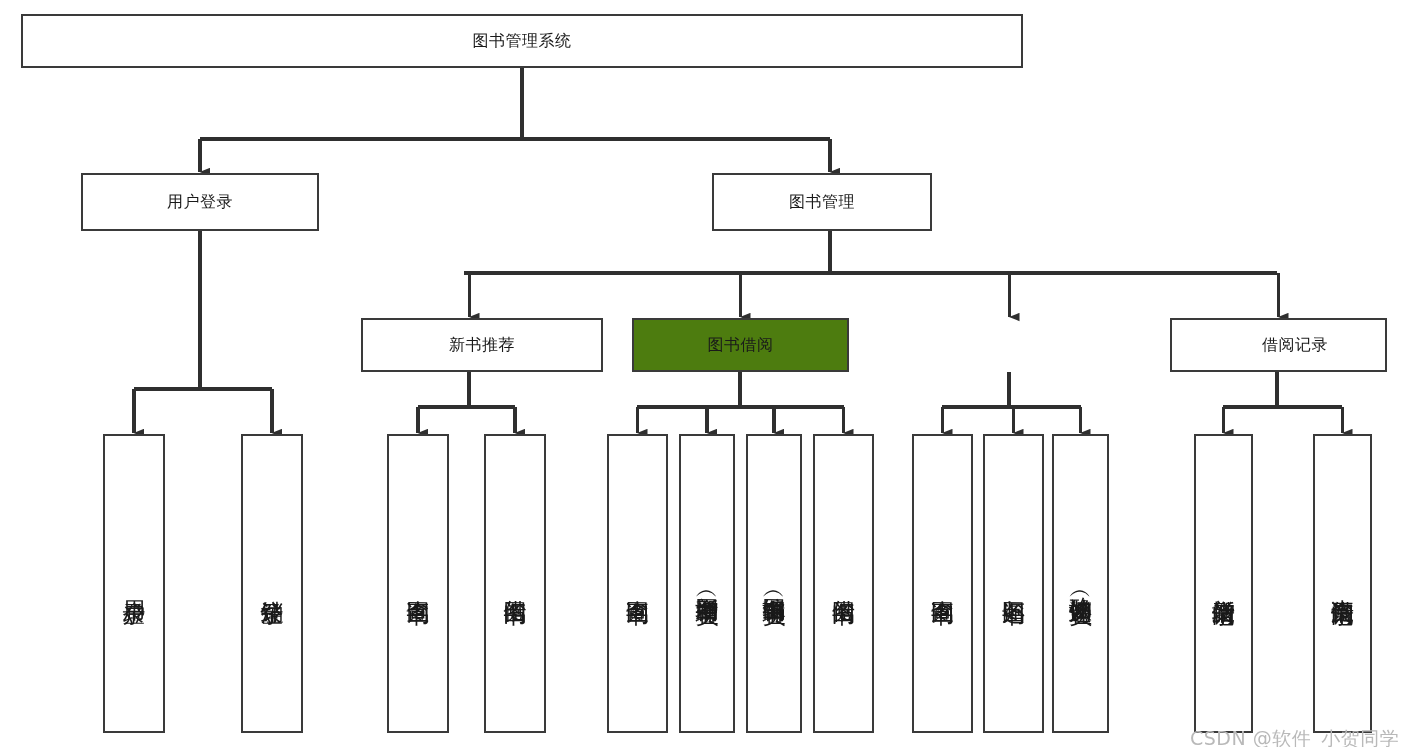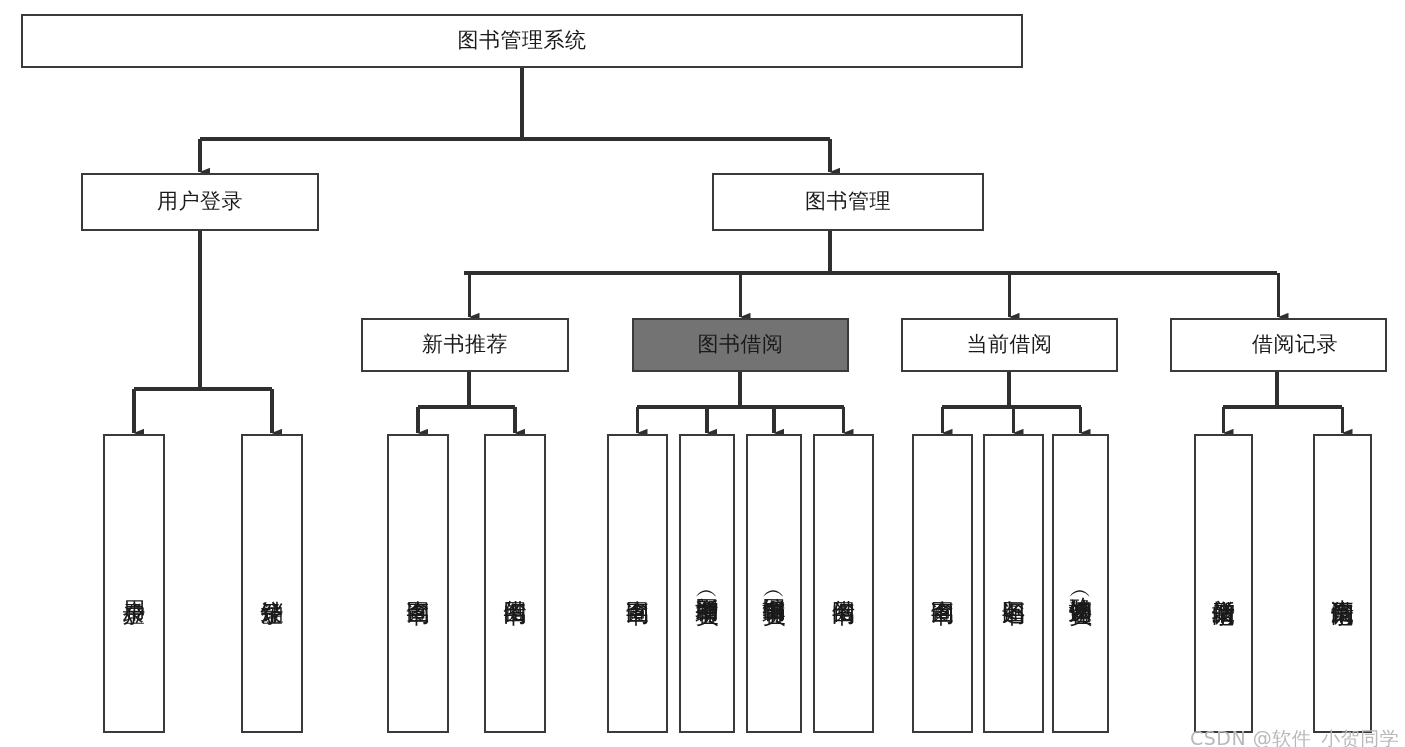--- a/index.html
+++ b/index.html
@@ -30,21 +30,21 @@
     position: absolute;
     box-sizing: border-box;
     background: #ffffff;
     border: 2px solid #3a3a3a;
     display: flex;
     align-items: center;
     justify-content: center;
     color: #1a1a1a;
   }
   .node-h {
-    font-size: 21px;
+    font-size: 16px;
     line-height: 1.1;
     letter-spacing: 0.5px;
     white-space: nowrap;
   }
   .node-v {
     font-size: 23px;
     line-height: 1.18;
     letter-spacing: 1px;
     writing-mode: vertical-rl;
     text-orientation: upright;
@@ -114,32 +114,29 @@
       </g>
   </svg>
 
   <div class="node node-h" style="left: 21px; top: 14px; width: 1002px; height: 54px; border-color: rgb(58, 58, 58); background: rgb(255, 255, 255); color: rgb(26, 26, 26);">
     <span>图书管理系统</span>
   </div>
 
   <div class="node node-h" style="left: 81px; top: 173px; width: 238px; height: 58px; border-color: rgb(58, 58, 58); background: rgb(255, 255, 255); color: rgb(26, 26, 26);">
     <span>用户登录</span>
   </div>
-  <div class="node node-h" style="left: 712px; top: 173px; width: 272px; height: 58px; border-color: rgb(58, 58, 58); background: rgb(255, 255, 255); color: rgb(26, 26, 26);">
+  <div class="node node-h" style="left: 712px; top: 173px; width: 220px; height: 58px; border-color: rgb(58, 58, 58); background: rgb(255, 255, 255); color: rgb(26, 26, 26);">
     <span>图书管理</span>
   </div>
 
-  <div class="node node-h" style="left: 361px; top: 318px; width: 208px; height: 54px; border-color: rgb(58, 58, 58); background: rgb(255, 255, 255); color: rgb(26, 26, 26);">
+  <div class="node node-h" style="left: 361px; top: 318px; width: 242px; height: 54px; border-color: rgb(58, 58, 58); background: rgb(255, 255, 255); color: rgb(26, 26, 26);">
     <span>新书推荐</span>
   </div>
-  <div class="node node-h" style="left: 632px; top: 318px; width: 217px; height: 54px; border-color: rgb(58, 58, 58); background: #737373; color: rgb(26, 26, 26);">
+  <div class="node node-h" style="left: 632px; top: 318px; width: 217px; height: 54px; border-color: rgb(58, 58, 58); background: #4d7c0f; color: rgb(26, 26, 26);">
     <span>图书借阅</span>
-  </div>
-  <div class="node node-h" style="left: 901px; top: 318px; width: 217px; height: 54px; border-color: rgb(58, 58, 58); background: rgb(255, 255, 255); color: rgb(26, 26, 26);">
-    <span>当前借阅</span>
   </div>
   <div class="node node-h" style="left: 1170px; top: 318px; width: 217px; height: 54px; border-color: rgb(58, 58, 58); background: rgb(255, 255, 255); color: rgb(26, 26, 26); padding-left: 33px;">
     <span>借阅记录</span>
   </div>
 
   <div class="node node-v" style="left: 103px; top: 434px; width: 62px; height: 299px; border-color: rgb(58, 58, 58); background: rgb(255, 255, 255); color: rgb(26, 26, 26);">
     <span class="vlabel">用户登录</span>
   </div>
   <div class="node node-v" style="left: 241px; top: 434px; width: 62px; height: 299px; border-color: rgb(58, 58, 58); background: rgb(255, 255, 255); color: rgb(26, 26, 26);">
     <span class="vlabel">注销登录</span>

